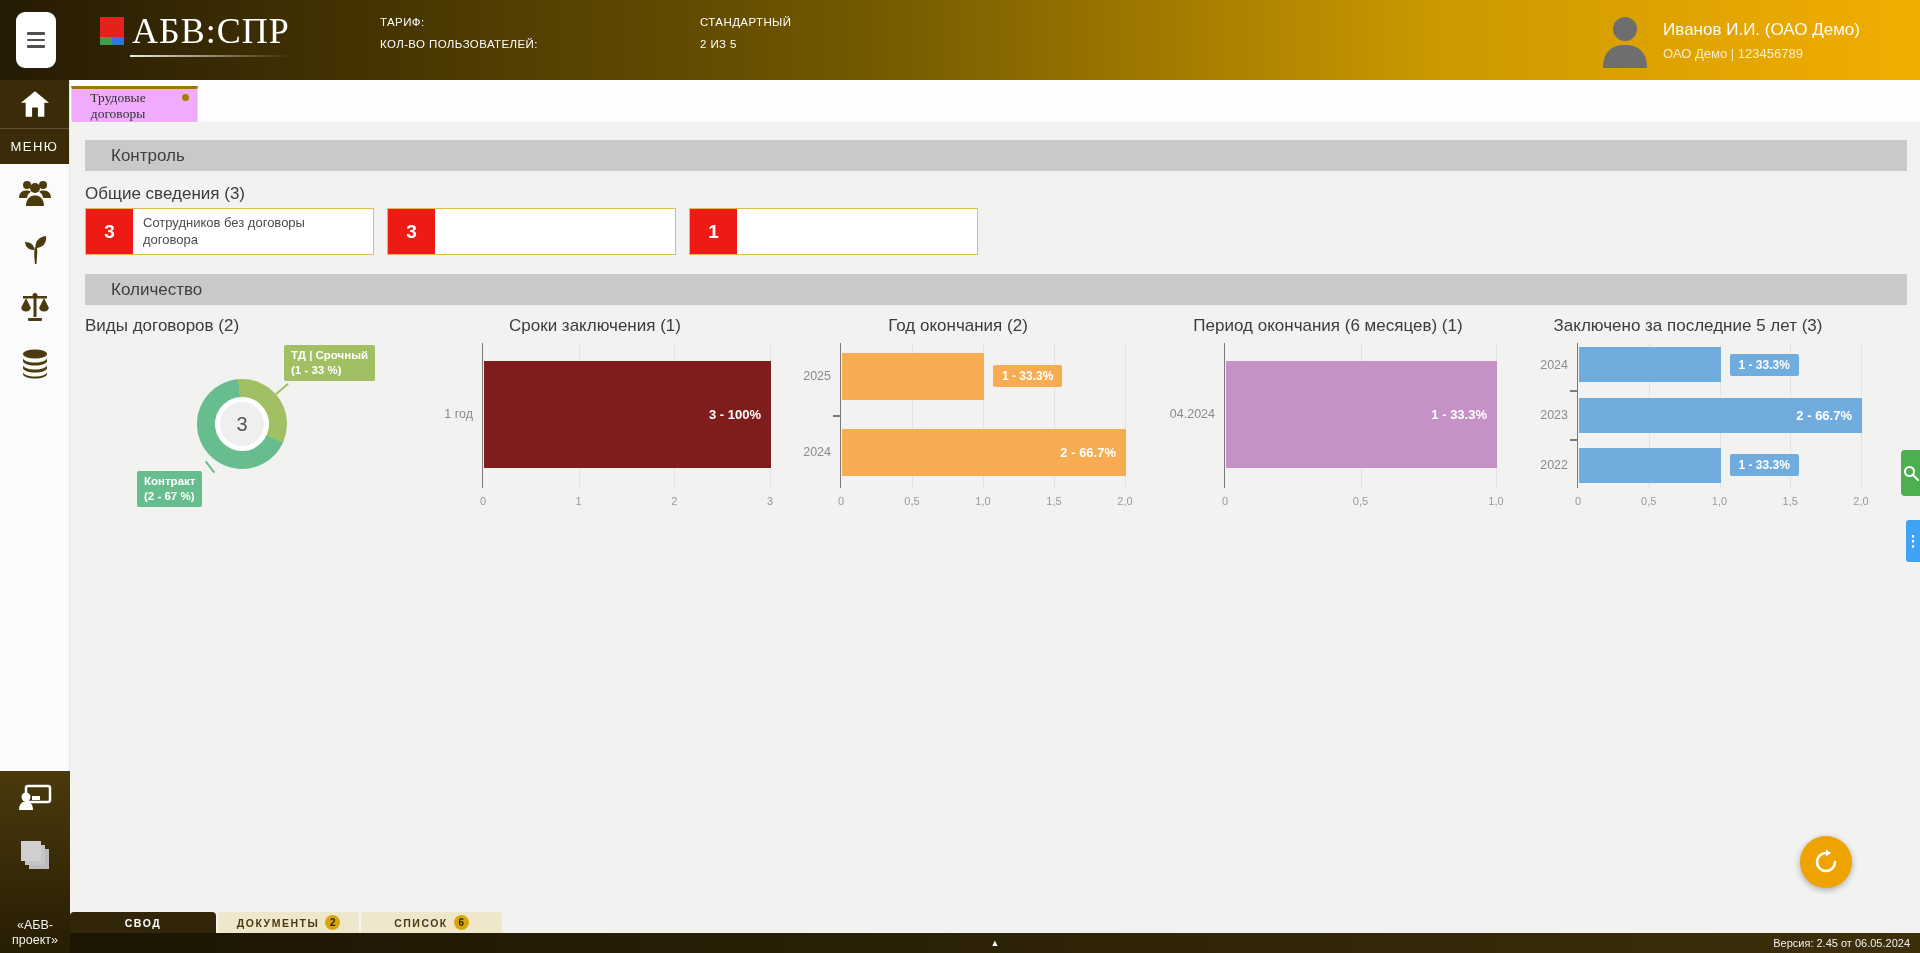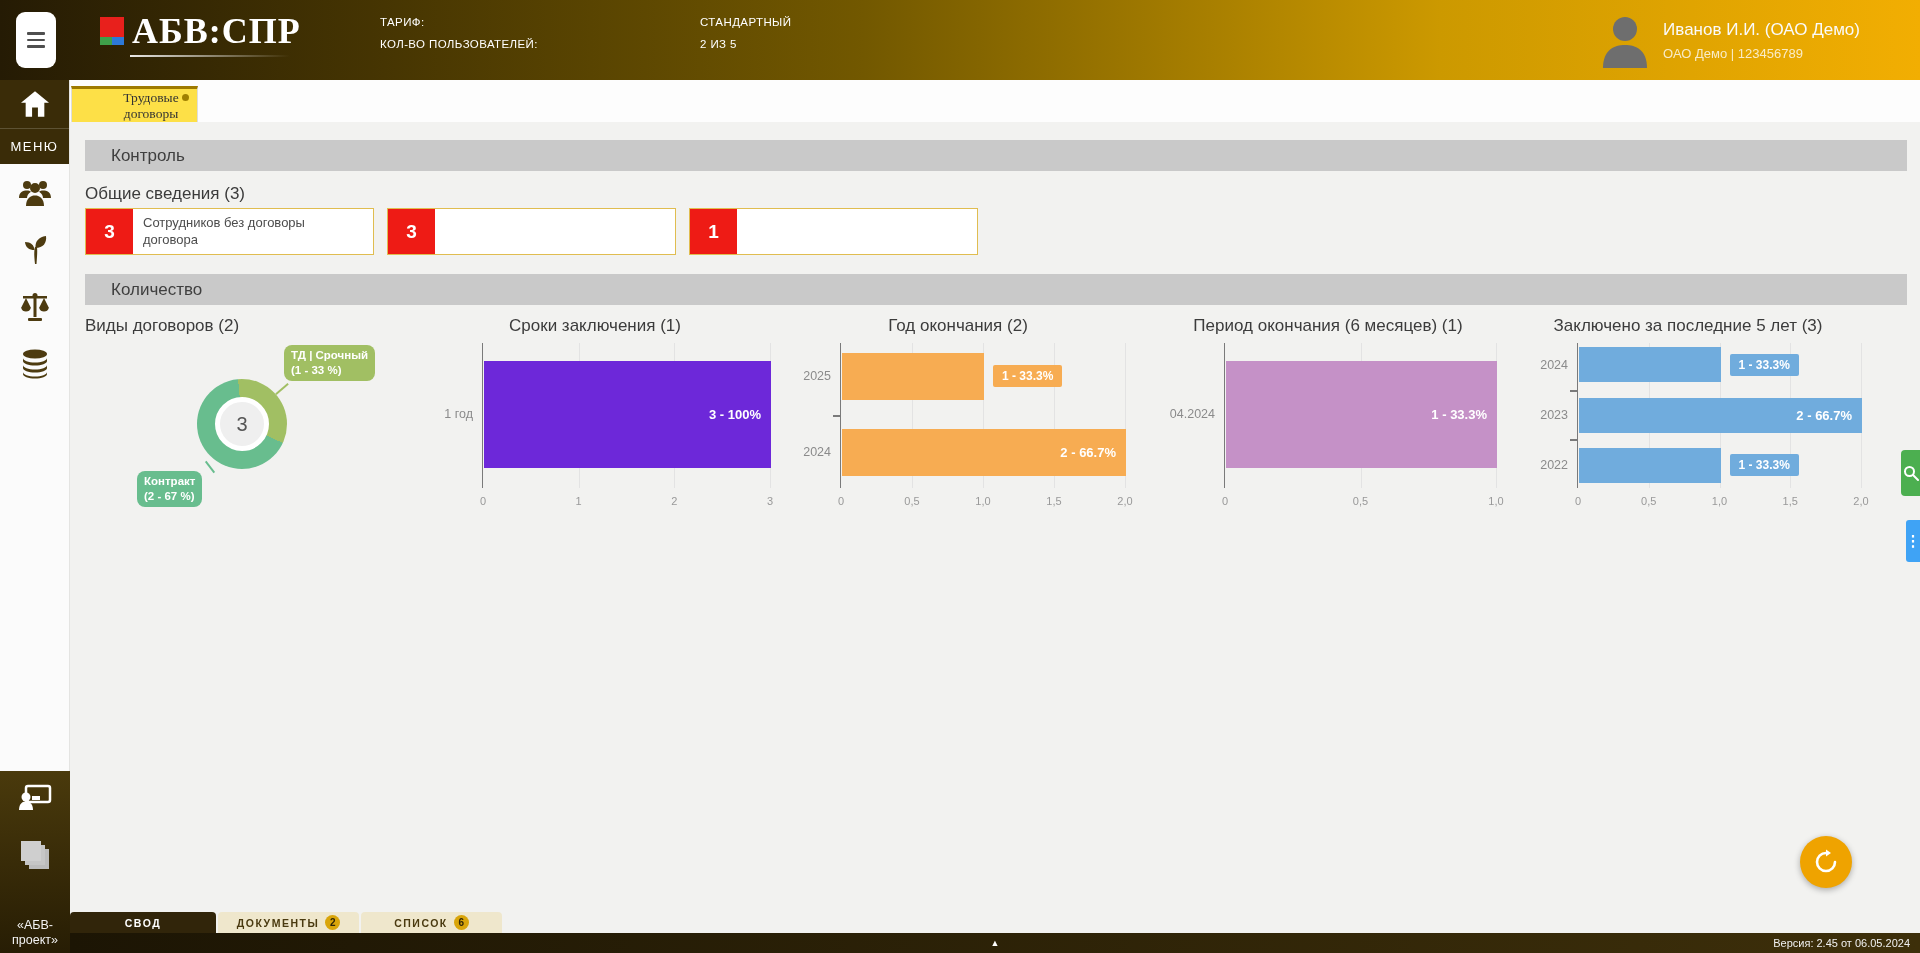--- a/index.html
+++ b/index.html
@@ -20,21 +20,21 @@
     justify-content:center; align-items:center; gap:4px; cursor:pointer;
   }
   .burger span { display:block; width:18px; height:2.5px; background:#4f4f4f; border-radius:1px; }
   .logo { position:absolute; left:100px; top:10px; color:#fff; }
   .logo-row { display:flex; align-items:center; gap:8px; }
   .logo-mark { width:24px; height:28px; display:flex; flex-direction:column; }
   .logo-mark .r { flex:1; background:#e8201c; }
   .logo-mark .gb { height:8px; display:flex; }
   .logo-mark .g { flex:1; background:#3fa04a; }
   .logo-mark .b { flex:1; background:#2d79d8; }
-  .logo-text { font-family:"Liberation Serif", serif; font-weight:bold; font-size:36px; letter-spacing:1px; }
+  .logo-text { font-family:"Liberation Serif", serif; font-weight:normal; font-size:36px; letter-spacing:1px; }
   .logo-underline { margin-top:3px; margin-left:30px; width:160px; height:2px;
     background:linear-gradient(90deg,rgba(255,255,255,0.9),rgba(255,255,255,0)); }
   .plan-info { position:absolute; left:380px; top:11px; }
   .info-row { display:flex; height:22px; align-items:center; }
   .info-label { width:320px; color:#fff; font-size:11.5px; letter-spacing:0.4px; }
   .info-value { color:#fff; font-size:11.5px; letter-spacing:0.4px; }
   .user-block { position:absolute; right:60px; top:12px; display:flex; align-items:center; gap:12px; cursor:pointer; }
   .user-texts { display:flex; flex-direction:column; justify-content:flex-end; }
   .user-name { color:#fafafa; font-size:17px; margin-bottom:6px; }
   .user-org { color:rgba(255,255,255,0.78); font-size:13px; }
@@ -47,23 +47,23 @@
   .side-icons { display:flex; flex-direction:column; }
   .side-icon { height:57px; display:flex; align-items:center; justify-content:center; cursor:pointer; }
   .side-bottom { position:absolute; left:0; bottom:0; width:70px; height:182px;
     background:linear-gradient(180deg,#4a3a0c,#271d04); display:flex; flex-direction:column; align-items:center; }
   .side-bottom .side-icon { height:56px; }
   .side-bottom-label { margin-top:auto; margin-bottom:6px; width:58px; text-align:center;
     color:#f2f2f2; font-size:12.5px; line-height:1.15; }
   
   .tabrow { position:absolute; left:70px; top:80px; width:1850px; height:42px; background:#fdfdfd; }
   .top-tab {
-    position:absolute; left:1px; top:6px; width:127px; height:36px; background:#fde047;
+    position:absolute; left:1px; top:6px; width:127px; height:36px; background:#f0abfc;
     border-top:3px solid #9e7a00; border-left:1px solid #ddd; border-right:1px solid #ddd;
-    display:flex; align-items:center; justify-content:flex-end; cursor:pointer;
+    display:flex; align-items:center; justify-content:flex-start; cursor:pointer;
   }
   .top-tab-label { font-family:"Liberation Serif", serif; font-size:13.5px; color:#333;
     text-align:center; line-height:1.15; width:92px; }
   .top-tab-dot { position:absolute; right:8px; top:5px; width:7px; height:7px; border-radius:50%; background:#a08000; }
   
   .graybar { position:absolute; left:85px; width:1822px; height:31px; background:#c9c9c9;
     color:#3f3f3f; font-size:17px; line-height:31px; padding-left:26px; }
   #bar-control { top:140px; }
   #bar-quantity { top:274px; }
   .summary-title { position:absolute; left:85px; top:184px; font-size:17px; color:#3b3b3b; }
@@ -89,21 +89,21 @@
     transform:translateY(-50%); white-space:nowrap; }
   .tick { position:absolute; top:calc(100% + 7px); transform:translateX(-50%); font-size:11px; color:#999; }
   .axis-dash { position:absolute; left:-8px; width:8px; height:2px; background:#7a7a7a; }
   
   .donut { position:absolute; left:112px; top:73px; width:90px; height:90px; border-radius:50%; cursor:pointer; }
   .donut-hole { position:absolute; left:50%; top:50%; transform:translate(-50%,-50%);
     width:54px; height:54px; border-radius:50%; background:#efefef; border:5px solid #fff;
     display:flex; align-items:center; justify-content:center; }
   .donut-hole span { font-size:20px; color:#555; }
   .donut-label { position:absolute; color:#fff; font-size:11.5px; font-weight:bold; line-height:1.3;
-    padding:3px 7px; border-radius:8px; z-index:2; }
+    padding:3px 7px; border-radius:2px; z-index:2; }
   .label-a { left:199px; top:39px; }
   .label-b { left:52px; top:165px; }
   .callout { position:absolute; height:0; border-top-width:2px; border-top-style:solid; }
   .callout-a { left:189px; top:82px; width:16px; transform:rotate(-40deg); }
   .callout-b { left:118px; top:160px; width:14px; transform:rotate(52deg); }
   
   .ftabs { position:absolute; left:70px; bottom:20px; display:flex; gap:2px; }
   .ftab { height:21px; display:flex; align-items:center; justify-content:center; gap:6px;
     font-size:10.5px; font-weight:bold; letter-spacing:1.5px; border-radius:4px 4px 0 0; cursor:pointer; }
   .ftab.active { width:146px; background:#31250a; color:#fff; }
@@ -277,21 +277,21 @@
     </div>
   </div>
 
   <div class="chart bar-chart" id="bar1" style="left: 420px; width: 350px;">
       <div class="chart-title">Сроки заключения (1)</div>
       <div class="plot" style="left: 62px; width: 288px;">
         <div class="gridline" style="left: 33.3333%;"></div>
         <div class="gridline" style="left: 66.6667%;"></div>
         <div class="gridline" style="left: 100%;"></div>
         <div class="cat-label" style="left: -62px; width: 52px; top: 49.3%;">1 год</div>
-        <div class="hbar" style="top: 12.4%; height: 73.8%; width: 100%; background: #6d28d9;">
+        <div class="hbar" style="top: 12.4%; height: 73.8%; width: 100%; background: #7f1d1d;">
           <span class="bar-label-in">3 - 100%</span>
         </div>
         <span class="tick" style="left: 0%;">0</span>
         <span class="tick" style="left: 33.3333%;">1</span>
         <span class="tick" style="left: 66.6667%;">2</span>
         <span class="tick" style="left: 100%;">3</span>
       </div>
     </div>
   <div class="chart bar-chart" id="bar2" style="left: 785px; width: 346px;">
       <div class="chart-title">Год окончания (2)</div>

